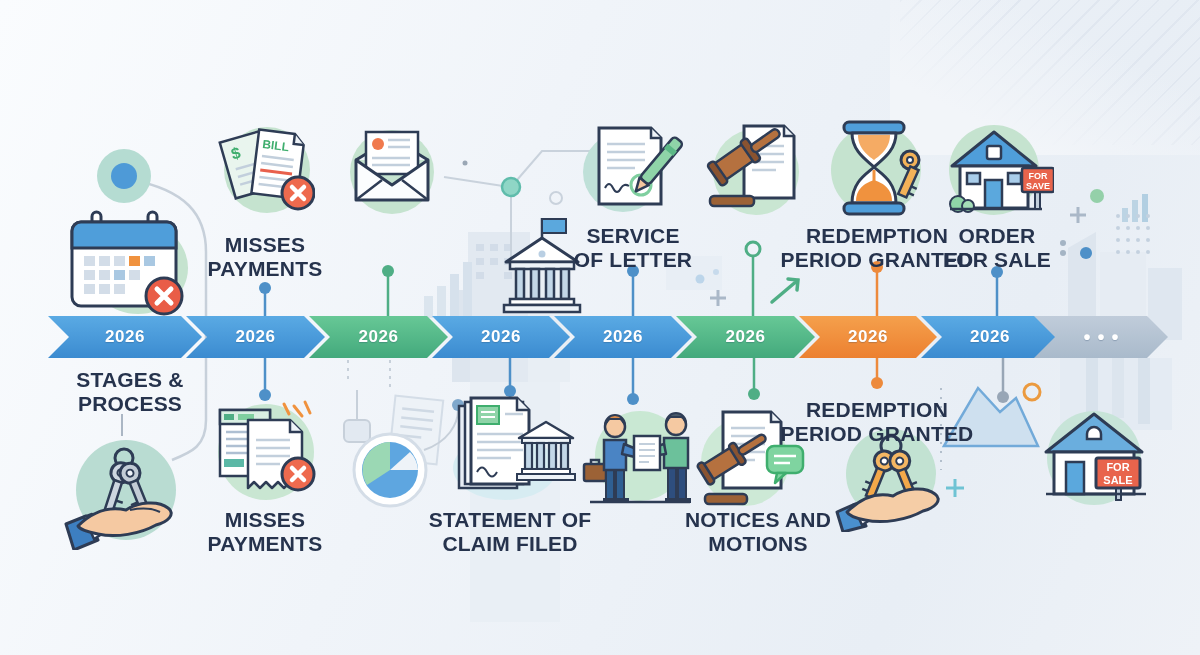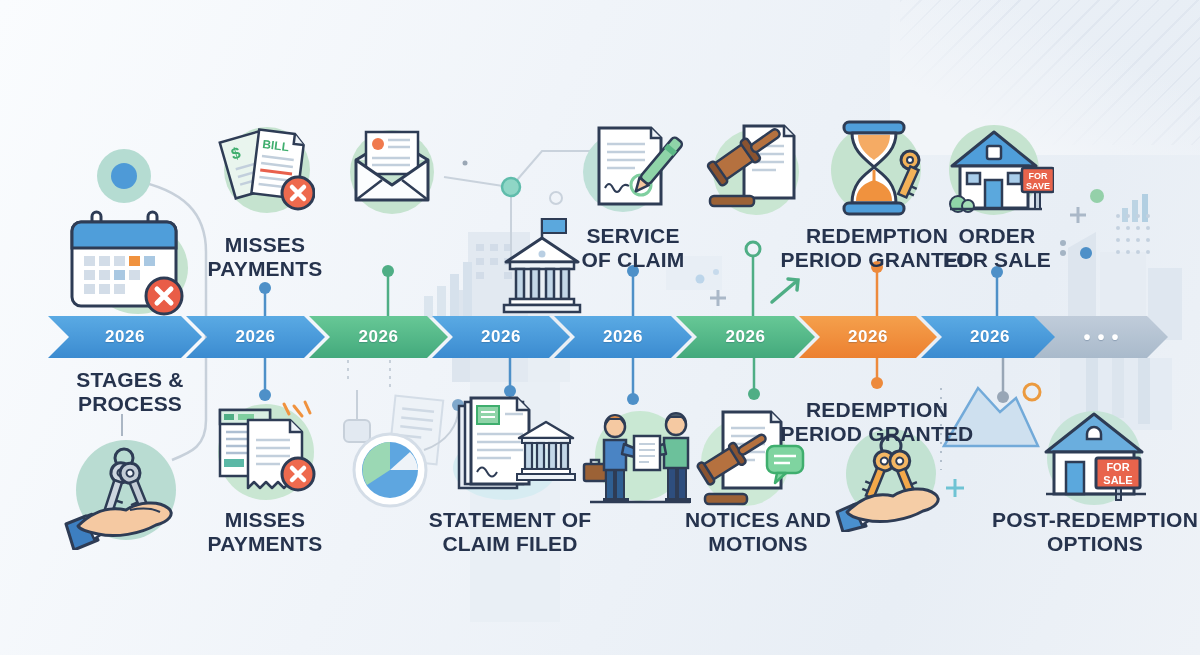--- a/index.html
+++ b/index.html
@@ -483,30 +483,28 @@
   <div class="seg c-gray" style="left:1034px;width:134px">
       <span>•••</span>
     </div>
 
   <div class="lbl big" style="left:130px;top:368px">STAGES &amp;
 PROCESS</div>
 
   <div class="lbl" style="left:265px;top:233px">MISSES
 PAYMENTS</div>
   <div class="lbl" style="left:633px;top:224px">SERVICE
-OF CLAIM</div>
+OF LETTER</div>
   <div class="lbl" style="left:877px;top:224px">REDEMPTION
 PERIOD GRANTED</div>
   <div class="lbl" style="left:997px;top:224px">ORDER
 FOR SALE</div>
 
   <div class="lbl" style="left:265px;top:508px">MISSES
 PAYMENTS</div>
   <div class="lbl" style="left:758px;top:508px">NOTICES AND
 MOTIONS</div>
   <div class="lbl" style="left:510px;top:508px">STATEMENT OF
 CLAIM FILED</div>
   <div class="lbl" style="left:877px;top:398px">REDEMPTION
 PERIOD GRANTED</div>
-  <div class="lbl" style="left:1095px;top:508px">POST-REDEMPTION
-OPTIONS</div>
 
 </div>
 
 </body></html>

